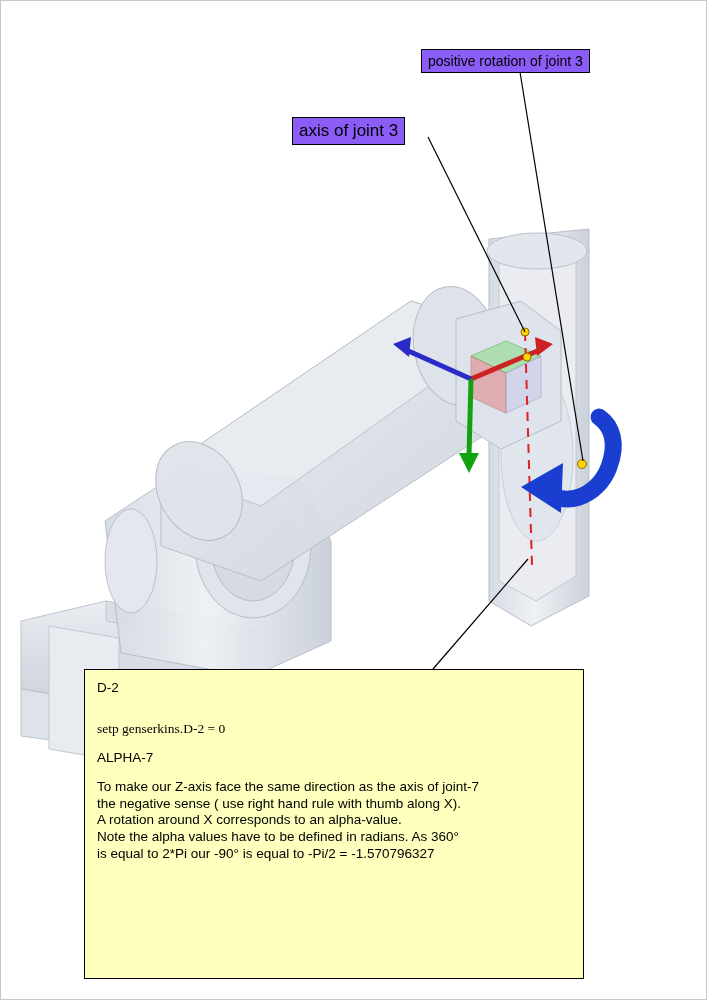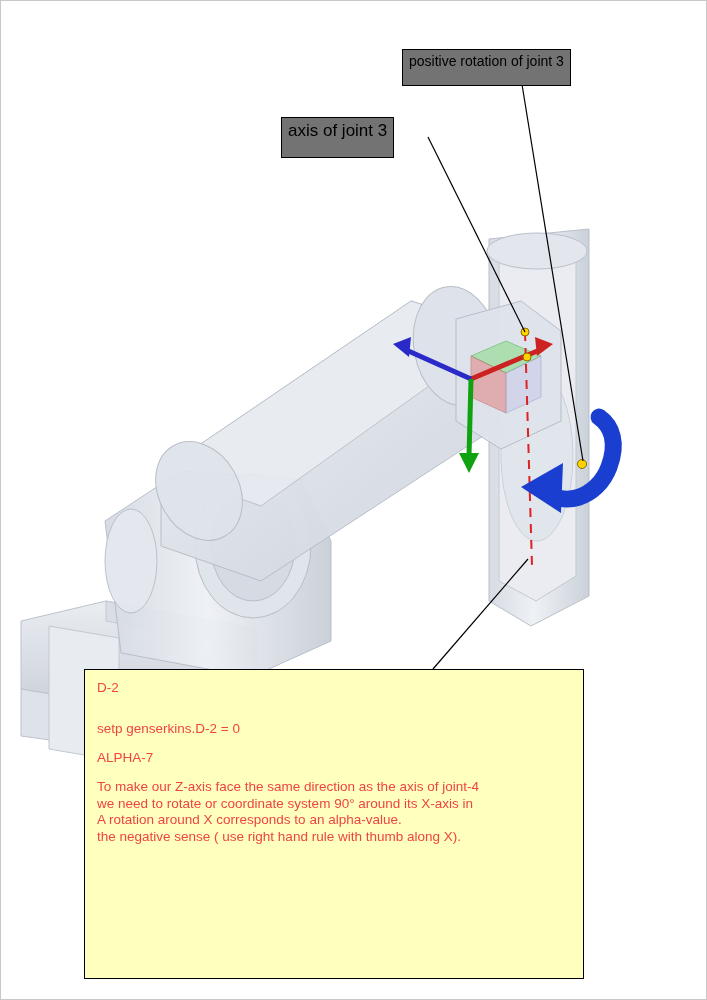--- a/index.html
+++ b/index.html
@@ -19,61 +19,62 @@
     border: 1px solid #c8c8c8;
     box-sizing: border-box;
   }
   .robot-layer {
     position: absolute;
     left: 0; top: 0;
     width: 707px; height: 1000px;
   }
   .callout {
     position: absolute;
-    background: #737373;
+    background: #8b5cf6;
     border: 1px solid #000000;
     color: #000000;
     font-size: 16px;
     line-height: 1.15;
-    padding: 3px 6px 16px 6px;
+    padding: 3px 6px 3px 6px;
     white-space: nowrap;
     box-sizing: border-box;
+    margin-left: 19px;
   }
   #callout-axis {
-    left: 280px;
+    left: 272px;
     top: 116px;
     font-size: 17px;
   }
   #callout-rot {
     left: 401px;
     top: 48px;
     font-size: 14px;
   }
   #text-panel {
     position: absolute;
     left: 83px;
     top: 668px;
     width: 500px;
     height: 310px;
     background: #ffffbe;
     border: 1px solid #000000;
     box-sizing: border-box;
     padding: 10px 12px;
     font-size: 13.5px;
     line-height: 1.25;
-    color: #ef4444;
+    color: #000000;
   }
   #text-panel p {
     margin: 0;
   }
   #text-panel p.spacer {
     height: 12px;
   }
   .mono-line {
-    font-family: Liberation Sans, sans-serif;
+    font-family: Liberation Serif, serif;
   }
   .leader {
     position: absolute;
     left: 0; top: 0;
     width: 707px; height: 1000px;
     pointer-events: none;
   }
 </style>
 </head>
 <body>
@@ -175,20 +176,21 @@
   </div>
 
   <div id="text-panel">
     <p>D-2</p>
     <p class="spacer"></p>
     <p class="spacer"></p>
     <p class="mono-line">setp genserkins.D-2 = 0</p>
     <p class="spacer"></p>
     <p>ALPHA-7</p>
     <p class="spacer"></p>
-    <p>To make our Z-axis face the same direction as the axis of joint-4</p>
-    <p>we need to rotate or coordinate system 90°  around its X-axis in</p>
+    <p>To make our Z-axis face the same direction as the axis of joint-7</p>
+    <p>the negative sense ( use right hand rule with thumb along X).</p>
     <p>A rotation around X corresponds to an alpha-value.</p>
-    <p>the negative sense ( use right hand rule with thumb along X).</p>
+    <p>Note the alpha values have to be defined in radians. As 360°</p>
+    <p>is equal to 2*Pi our -90° is equal to -Pi/2 = -1.570796327</p>
     <p class="spacer"></p>
   </div>
 
 </div>
 
 </body></html>

